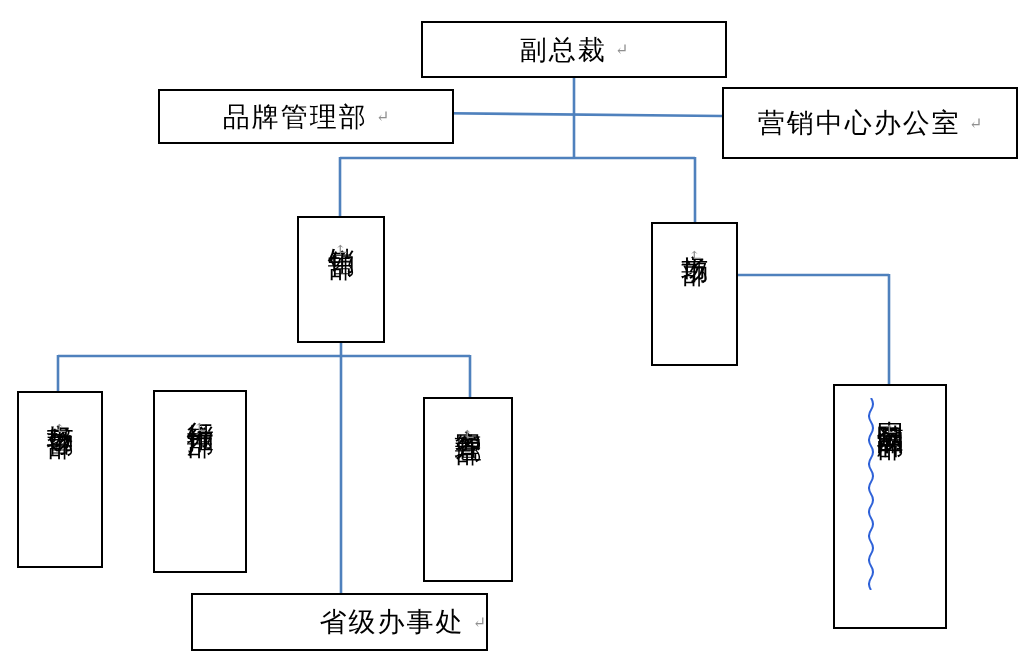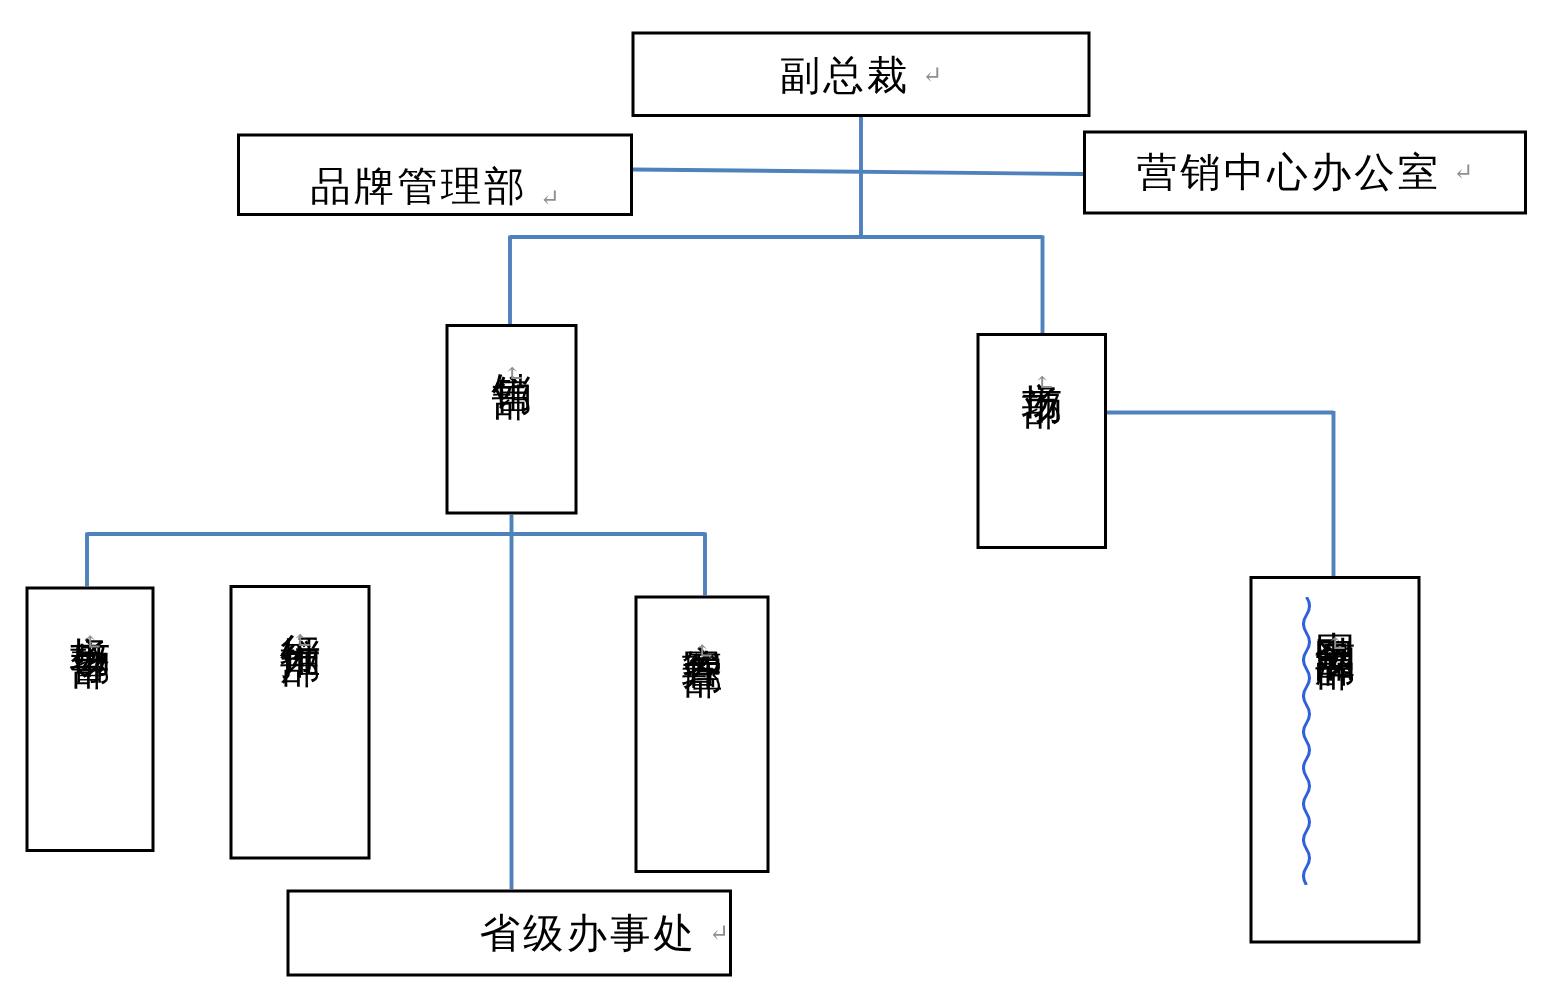--- a/index.html
+++ b/index.html
@@ -80,26 +80,26 @@
       <line x1="738" y1="275" x2="889" y2="275"></line>
       <line x1="889" y1="274" x2="889" y2="384"></line>
     </g>
   </svg>
 
   <div class="node hbox" style="left:421px; top:21px; width:306px; height:57px;">
     <span>副总裁</span>
     <span class="pmark">↵</span>
   </div>
 
-  <div class="node hbox" style="left:158px; top:89px; width:264px; height:55px;align-items:flex-end;">
+  <div class="node hbox" style="left:158px; top:89px; width:296px; height:55px;">
     <span>品牌管理部</span>
     <span class="pmark">↵</span>
   </div>
 
-  <div class="node hbox" style="left:722px; top:87px; width:296px; height:56px;">
+  <div class="node hbox" style="left:722px; top:87px; width:296px; height:72px;">
     <span>营销中心办公室</span>
     <span class="pmark">↵</span>
   </div>
 
   <div class="node vbox" style="left:297px; top:216px; width:88px; height:127px;">
     <span class="vtext">
       <span>销售部</span><span class="pmark">↵</span>
     </span>
   </div>
 

